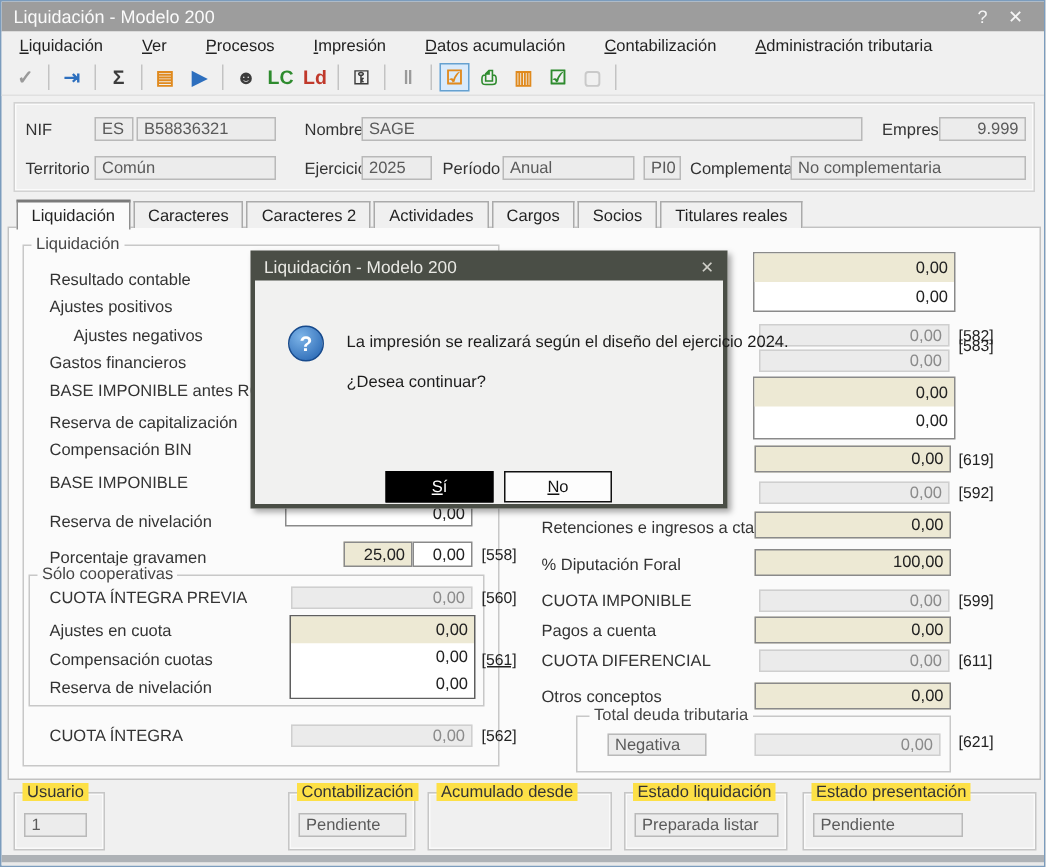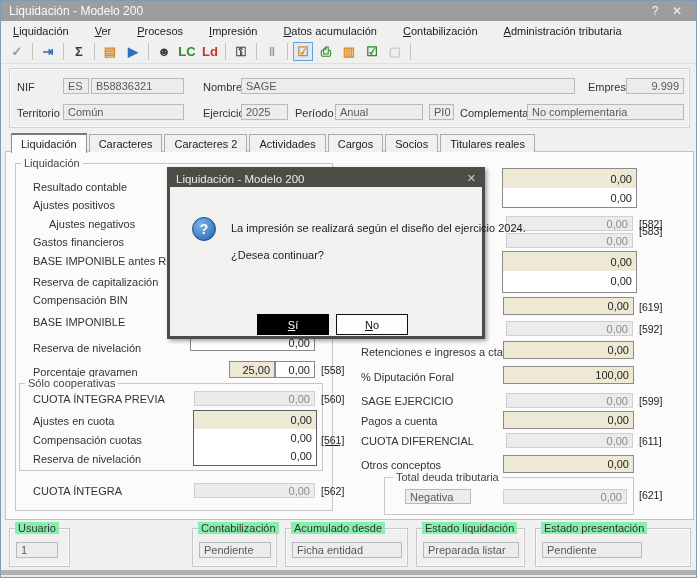--- a/index.html
+++ b/index.html
@@ -65,21 +65,21 @@
          background:radial-gradient(circle at 35% 30%, #7db4e8, #1f5fae);color:#fff;font-weight:bold;
          display:flex;align-items:center;justify-content:center;font-size:14px;border:1px solid #174a8c;}
   .dlg-line{position:absolute;left:61px;white-space:nowrap;color:#1c1c1c;font-size:11px;}
   .dlg-btn{position:absolute;top:144px;width:72px;height:21px;display:flex;align-items:center;
            justify-content:center;font-size:11px;}
   .btn-yes{left:87px;background:#000;color:#fff;border:1px solid #000;}
   .btn-no{left:166px;background:#fdfdfd;color:#111;border:1px solid #111;}
   
   .fgrp{position:absolute;top:527px;height:39px;border:1px solid #c6c6c6;background:#f0f0f0;
         box-shadow:0 0 0 1px #fafafa inset;}
-  .fgrp-title{position:absolute;top:-7px;left:5px;background:#86efac;padding:0 3px;font-size:11px;color:#333;white-space:nowrap;}
+  .fgrp-title{position:absolute;top:-7px;left:5px;background:#fde047;padding:0 3px;font-size:11px;color:#333;white-space:nowrap;}
   .botstrip{position:absolute;left:0;top:569px;width:100%;height:5px;background:#aeb2b6;}
   .botstrip2{position:absolute;left:0;top:574px;width:100%;height:4px;background:#e9e9e9;}
   u{text-decoration:underline;}
 </style>
 </head>
 <body>
 
 <div class="win">
 
   <div class="titlebar">
@@ -216,21 +216,21 @@
   <span class="code" style="left:638px;top:300px;">[619]</span>
   <div class="fld gray right" style="left:505px;top:320px;width:127px;height:15px;">0,00</div>
   <span class="code" style="left:638px;top:322px;">[592]</span>
 
   <span class="lbl" style="left:360px;top:345px;">Retenciones e ingresos a cta.</span>
   <div class="fld beige right" style="left:502px;top:340px;width:131px;height:18px;">0,00</div>
 
   <span class="lbl" style="left:360px;top:370px;">% Diputación Foral</span>
   <div class="fld beige right" style="left:502px;top:365px;width:131px;height:18px;">100,00</div>
 
-  <span class="lbl" style="left:360px;top:394px;">SAGE EJERCICIO</span>
+  <span class="lbl" style="left:360px;top:394px;">CUOTA IMPONIBLE</span>
   <div class="fld gray right" style="left:505px;top:392px;width:127px;height:15px;">0,00</div>
   <span class="code" style="left:638px;top:394px;">[599]</span>
 
   <span class="lbl" style="left:360px;top:414px;">Pagos a cuenta</span>
   <div class="fld beige right" style="left:502px;top:410px;width:131px;height:18px;">0,00</div>
 
   <span class="lbl" style="left:360px;top:434px;">CUOTA DIFERENCIAL</span>
   <div class="fld gray right" style="left:505px;top:432px;width:127px;height:15px;">0,00</div>
   <span class="code" style="left:638px;top:434px;">[611]</span>
 
@@ -246,21 +246,20 @@
   <div class="fgrp" style="left:8px;width:61px;">
     <span class="fgrp-title">Usuario</span>
     <div class="fld" style="left:6px;top:13px;width:42px;height:16px;">1</div>
   </div>
   <div class="fgrp" style="left:191px;width:85px;">
     <span class="fgrp-title">Contabilización</span>
     <div class="fld" style="left:6px;top:13px;width:72px;height:16px;">Pendiente</div>
   </div>
   <div class="fgrp" style="left:284px;width:123px;">
     <span class="fgrp-title">Acumulado desde</span>
-    <div class="fld" style="left:6px;top:13px;width:110px;height:16px;">Ficha entidad</div>
   </div>
   <div class="fgrp" style="left:415px;width:109px;">
     <span class="fgrp-title">Estado liquidación</span>
     <div class="fld" style="left:6px;top:13px;width:96px;height:16px;">Preparada listar</div>
   </div>
   <div class="fgrp" style="left:534px;width:156px;">
     <span class="fgrp-title">Estado presentación</span>
     <div class="fld" style="left:6px;top:13px;width:100px;height:16px;">Pendiente</div>
   </div>
 

